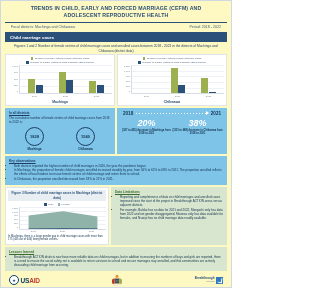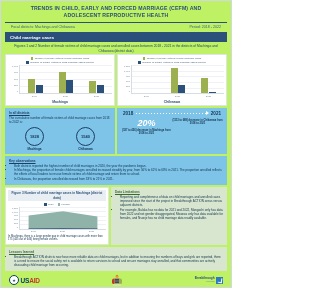--- a/index.html
+++ b/index.html
@@ -7,21 +7,21 @@
     width:232px;height:300px;overflow:hidden;
     background:#ffffff;
     font-family:"Liberation Sans", sans-serif;
     color:#1b3a5c;
     -webkit-font-smoothing:antialiased;
   }
   .page{
     width:232px;height:288px;position:relative;
     box-sizing:border-box;
     border:1px solid #cfd8e3;
-    background:#bef264;
+    background:#fef9c3;
     display:flex;flex-direction:column;
   }
   
   .title-bar{
     padding:4px 8px 3px 8px;
     text-align:center;
   }
   .title-bar .t{
     font-size:5.2px;line-height:7px;font-weight:bold;
     color:#2b5079;letter-spacing:.15px;
@@ -332,20 +332,21 @@
         <span>2018</span>
         <span class="dots"></span>
         <span>2021</span>
       </div>
       <div class="pcts">
         <div class="pct-col">
           <div class="pct-big">20%</div>
           <div class="pct-sub">(527 to 426) decrease in Machinga from 2018 to 2021</div>
         </div>
         <div class="pct-col">
+          <div class="pct-big">38%</div>
           <div class="pct-sub">(1113 to 688) decrease in Chikwawa from 2018 to 2021</div>
         </div>
       </div>
     </div>
   </div>
 
   <div class="obs">
     <h4>Key observations</h4>
     <ul class="b">
       <li>Both districts reported the highest number of child marriages in 2020, the year the pandemic began.</li>

